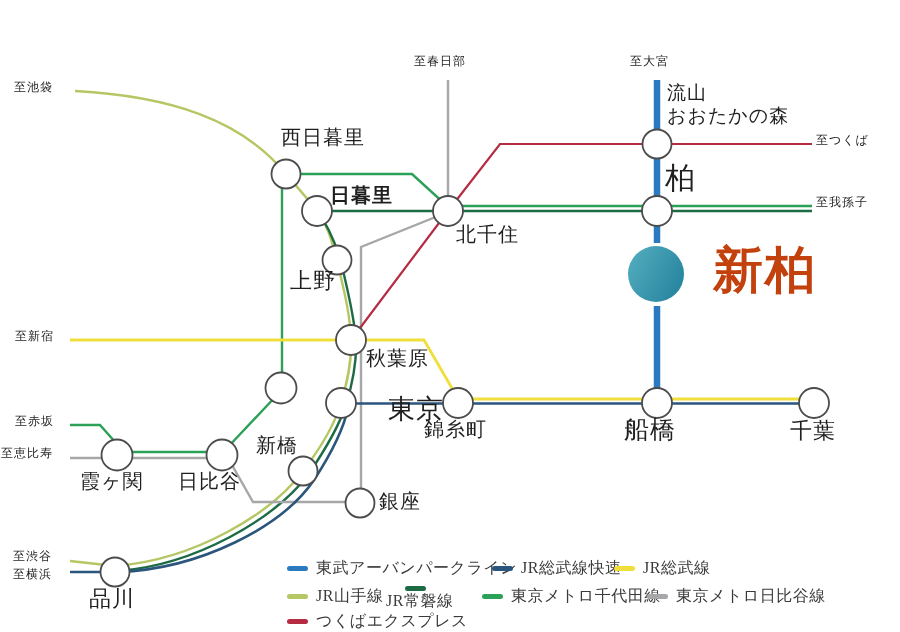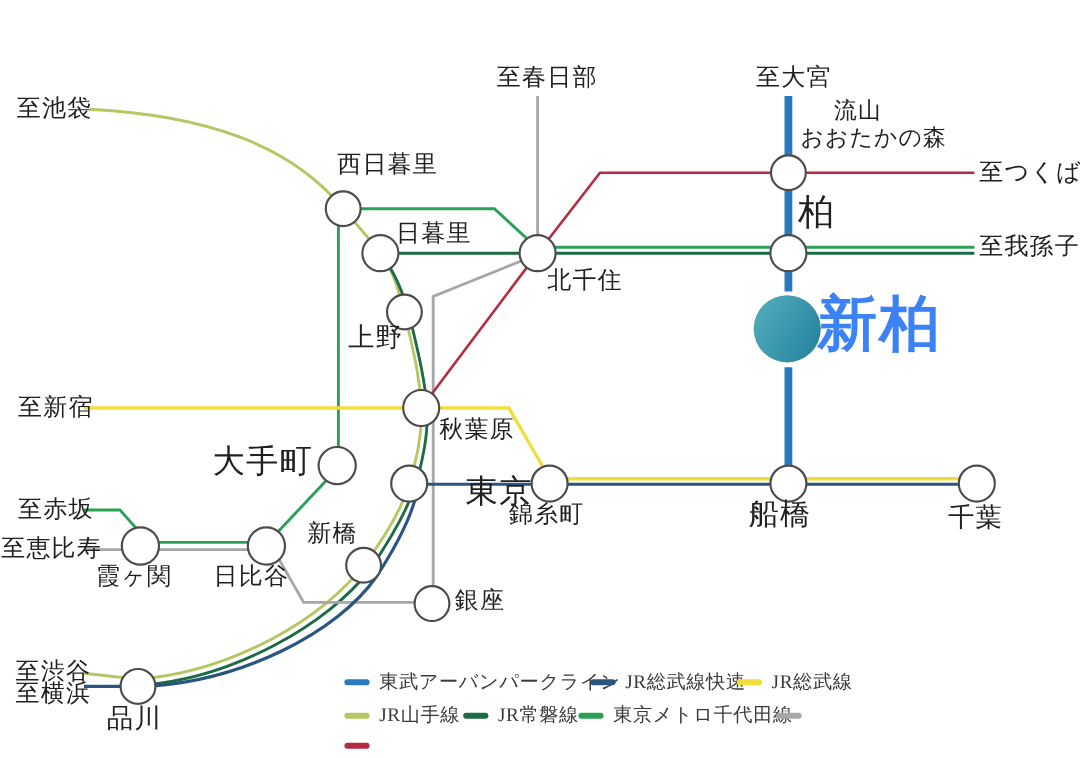--- a/index.html
+++ b/index.html
@@ -1,20 +1,20 @@
 <!DOCTYPE html>
 <html><head>
 <meta charset="utf-8">
 <style>
   html,body{margin:0;padding:0;background:#fff;}
   #map{position:relative;width:900px;height:632px;background:#fff;overflow:hidden;
        font-family:"Liberation Serif","DejaVu Serif",serif;color:#1f1f1f;}
   #rails{position:absolute;left:0;top:0;}
   .lbl{position:absolute;white-space:nowrap;line-height:1.05;letter-spacing:1px;}
-  .fs15{font-size:20px;}
+  .fs15{font-size:12px;}
   .fs19{font-size:19px;}
   .fs20{font-size:20px;}
   .fs22{font-size:22px;}
   .fs23{font-size:22px;}
   .fs25{font-size:25px;}
   .fs27{font-size:27px;}
   .fs30{font-size:30px;}
   .highlight{font-size:50px;font-weight:bold;letter-spacing:2px;}
   .legend-item{position:absolute;display:flex;align-items:center;height:20px;}
   .swatch{width:21px;height:5px;border-radius:2.5px;margin-right:8px;flex:none;}
@@ -63,39 +63,38 @@
         <circle cx="657" cy="211" r="15"></circle>
         <circle cx="657" cy="403" r="15"></circle>
         <circle cx="814" cy="403" r="15"></circle>
       </g>
     </g>
 
     <circle cx="656" cy="274" r="28" fill="url(#tealgrad)"></circle>
   </svg>
 
   <div class="lbl fs20" style="left:281px;top:127px;">西日暮里</div>
-  <div class="lbl fs20" style="left:330px;top:185px;">日暮里</div>
+  <div class="lbl fs20" style="left:330px;top:185px;font-weight:bold;">日暮里</div>
   <div class="lbl fs20" style="left:456px;top:224px;">北千住</div>
   <div class="lbl fs22" style="left:290px;top:269px;">上野</div>
   <div class="lbl fs20" style="left:366px;top:348px;text-align:right;">秋葉原</div>
-  <div class="lbl fs27" style="left:177px;top:370px;">大手町</div>
   <div class="lbl fs27" style="left:344px;top:395px;margin-left:44px;">東京</div>
   <div class="lbl fs20" style="left:424px;top:419px;">錦糸町</div>
   <div class="lbl fs20" style="left:256px;top:435px;">新橋</div>
   <div class="lbl fs20" style="left:379px;top:491px;">銀座</div>
   <div class="lbl fs20" style="left:80px;top:471px;">霞ヶ関</div>
   <div class="lbl fs20" style="left:160px;top:471px;margin-left:18px;">日比谷</div>
   <div class="lbl fs23" style="left:89px;top:587px;">品川</div>
-  <div class="lbl fs19" style="left:667px;top:83px;margin-left:28px;">流山</div>
+  <div class="lbl fs19" style="left:667px;top:83px;">流山</div>
   <div class="lbl fs19" style="left:667px;top:106px;">おおたかの森</div>
   <div class="lbl fs30" style="left:665px;top:162px;">柏</div>
   <div class="lbl fs25" style="left:624px;top:417px;">船橋</div>
   <div class="lbl fs22" style="left:790px;top:419px;">千葉</div>
 
-  <div class="lbl highlight" style="left:681px;top:244px;color:#3b82f6;">新柏</div>
+  <div class="lbl highlight" style="left:713px;top:244px;color:#c2410c;">新柏</div>
 
   <div class="lbl fs15" style="left:14px;top:81px;">至池袋</div>
   <div class="lbl fs15" style="left:414px;top:55px;">至春日部</div>
   <div class="lbl fs15" style="left:630px;top:55px;">至大宮</div>
   <div class="lbl fs15" style="left:816px;top:134px;">至つくば</div>
   <div class="lbl fs15" style="left:816px;top:196px;">至我孫子</div>
   <div class="lbl fs15" style="left:15px;top:330px;">至新宿</div>
   <div class="lbl fs15" style="left:15px;top:415px;">至赤坂</div>
   <div class="lbl fs15" style="left:1px;top:447px;">至恵比寿</div>
   <div class="lbl fs15" style="left:13px;top:550px;">至渋谷</div>
@@ -113,30 +112,32 @@
     </div>
     <div class="legend-item" style="left:614px;top:558px;">
       <span class="swatch" style="background-color: rgb(240, 223, 59);"></span>
       <span class="txt">JR総武線</span>
     </div>
 
     <div class="legend-item" style="left:287px;top:586px;justify-content:center;">
       <span class="swatch" style="background-color: rgb(181, 199, 99);"></span>
       <span class="txt">JR山手線</span>
     </div>
-    <div class="legend-item" style="left:386px;top:586px;">
+    <div class="legend-item" style="left:386px;top:586px;flex-direction:column;">
       <span class="swatch" style="background-color: rgb(29, 107, 69);"></span>
       <span class="txt">JR常磐線</span>
     </div>
     <div class="legend-item" style="left:482px;top:586px;">
       <span class="swatch" style="background-color: rgb(43, 161, 87);"></span>
       <span class="txt">東京メトロ千代田線</span>
     </div>
     <div class="legend-item" style="left:647px;top:586px;">
       <span class="swatch" style="background-color: rgb(167, 167, 170);"></span>
+      <span class="txt">東京メトロ日比谷線</span>
     </div>
 
     <div class="legend-item" style="left:287px;top:611px;">
       <span class="swatch" style="background-color: rgb(181, 43, 66);"></span>
+      <span class="txt">つくばエクスプレス</span>
     </div>
   </div>
 
 </div>
 
 </body></html>

